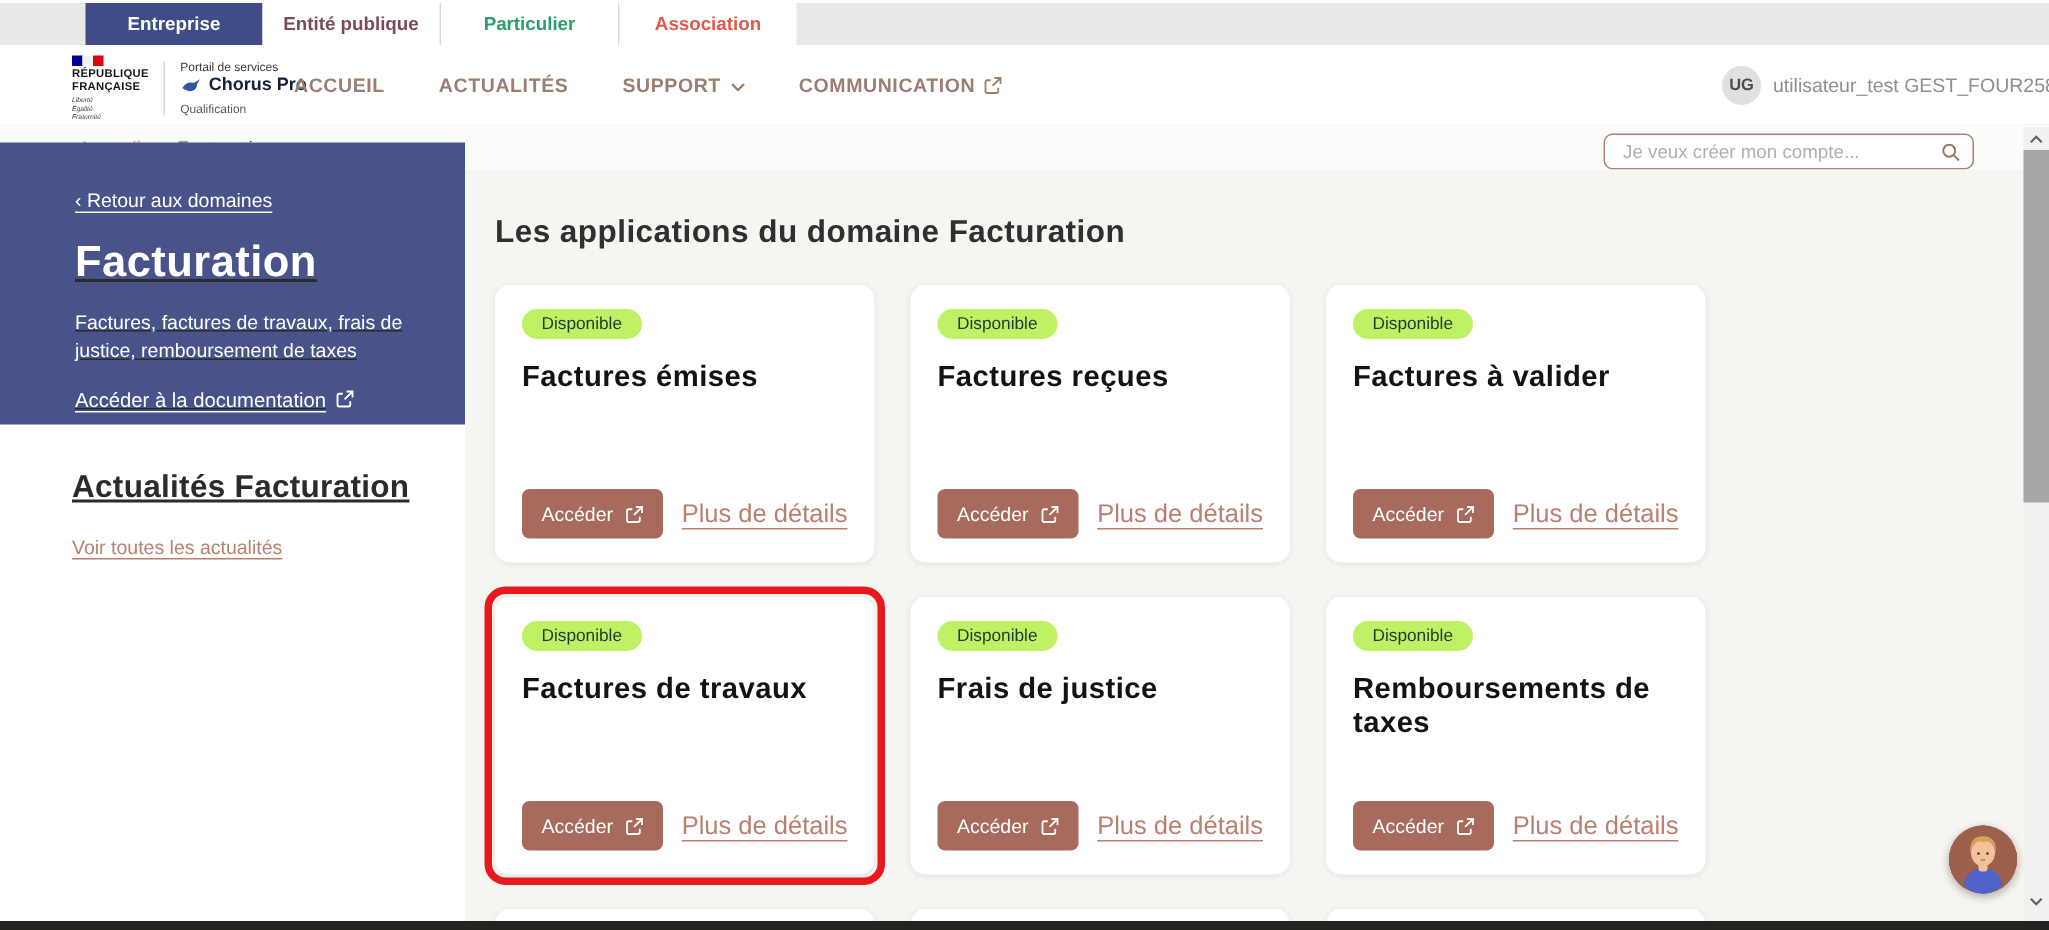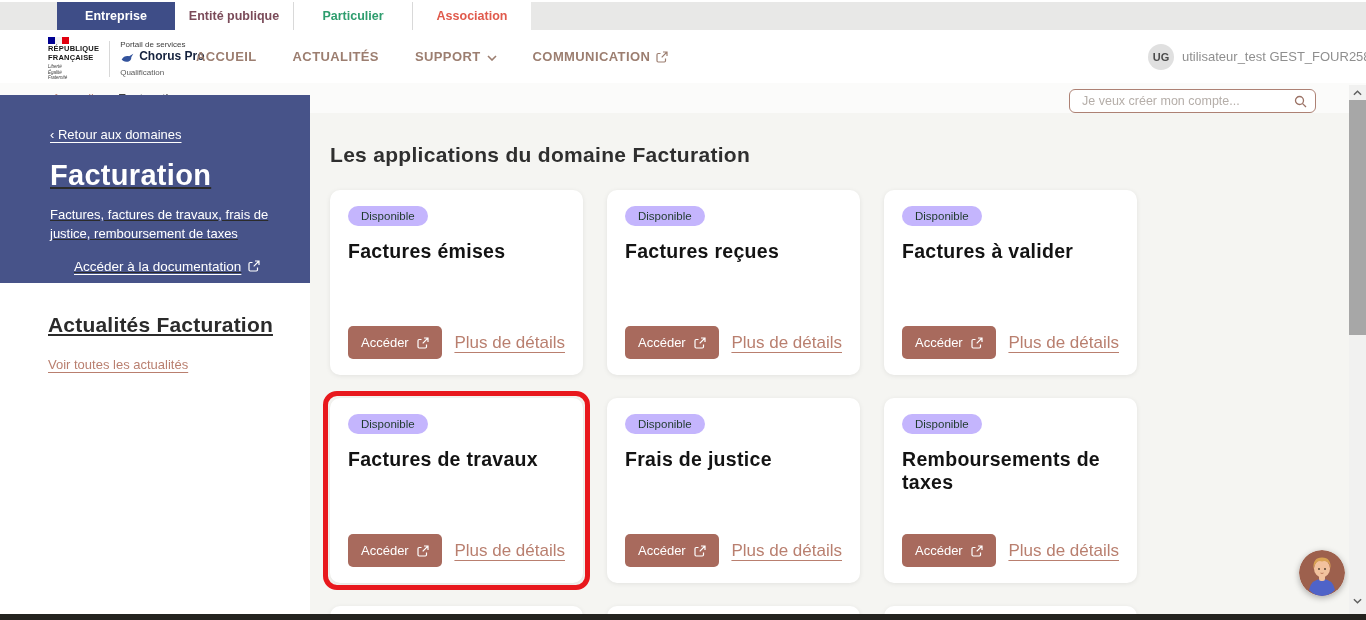--- a/index.html
+++ b/index.html
@@ -58,34 +58,34 @@
                    font-family:"Liberation Sans","DejaVu Sans",sans-serif;}
   .searchbox input::placeholder{color:#b5aea9;}
 
   
   .leftcol{position:absolute;top:95px;left:0;width:310px;height:384px;background:#fff;text-decoration:underline;}
   .hero{background:#475389;color:#fff;box-sizing:border-box;padding:30px 32px 0 50px;height:188px;}
   .back-link{font-size:13px;text-decoration:underline;text-underline-offset:3px;cursor:pointer;display:inline-block;}
   .hero-title{font-size:29px;font-weight:bold;margin:16px 0 14px;letter-spacing:.3px;}
   .hero-desc{font-size:13px;line-height:1.45;}
   .doc-link{margin-top:15px;font-size:13.5px;display:flex;align-items:center;gap:7px;cursor:pointer;}
-  .doc-link span{text-decoration:underline;text-underline-offset:3px;margin-left:24px;}
+  .doc-link span{text-decoration:underline;text-underline-offset:3px;}
   .news{padding:30px 0 0 48px;}
   .news-title{font-size:21px;font-weight:bold;color:#2b2b2b;letter-spacing:.2px;}
   .news-link{margin-top:20px;display:inline-block;color:#b97f6f;font-size:13px;text-decoration:underline;
              text-underline-offset:3px;cursor:pointer;}
 
   
   .main{position:absolute;top:113px;left:310px;width:1039px;height:507px;background:#f5f5f2;overflow:hidden;}
   .main-title{position:absolute;left:20px;top:30px;font-size:21px;font-weight:bold;color:#2f2f2f;letter-spacing:.3px;}
   .cards{position:absolute;left:20px;top:77px;display:grid;grid-template-columns:repeat(3,253px);
          grid-auto-rows:185px;gap:23px 24px;}
   .card{background:#fff;border-radius:10px;box-shadow:0 1px 5px rgba(0,0,0,.08);position:relative;
         padding:16px 18px;box-sizing:border-box;}
-  .badge{display:inline-block;background:#c4b5fd;color:#1f3a2c;font-size:11.5px;padding:4px 13px;border-radius:12px;}
+  .badge{display:inline-block;background:#bef264;color:#1f3a2c;font-size:11.5px;padding:4px 13px;border-radius:12px;}
   .card-title{margin-top:14px;font-size:19.5px;font-weight:bold;color:#131313;letter-spacing:.3px;line-height:1.2;}
   .card-footer{position:absolute;bottom:16px;left:18px;right:18px;display:flex;justify-content:space-between;align-items:center;}
   .access-btn{background:#a86a5d;color:#fff;font-size:13px;padding:9px 13px;border-radius:5px;border:none;
               display:flex;gap:8px;align-items:center;cursor:pointer;font-family:inherit;}
   .details-link{color:#b97f6f;font-size:17px;text-decoration:underline;text-underline-offset:4px;cursor:pointer;}
   .annotation{position:absolute;left:13px;top:278px;width:267px;height:199px;border:5px solid #e8181d;
               border-radius:14px;box-sizing:border-box;pointer-events:none;z-index:5;}
 
   
   .chat-fab{position:absolute;left:1299px;top:550px;width:46px;height:46px;border-radius:50%;overflow:hidden;

